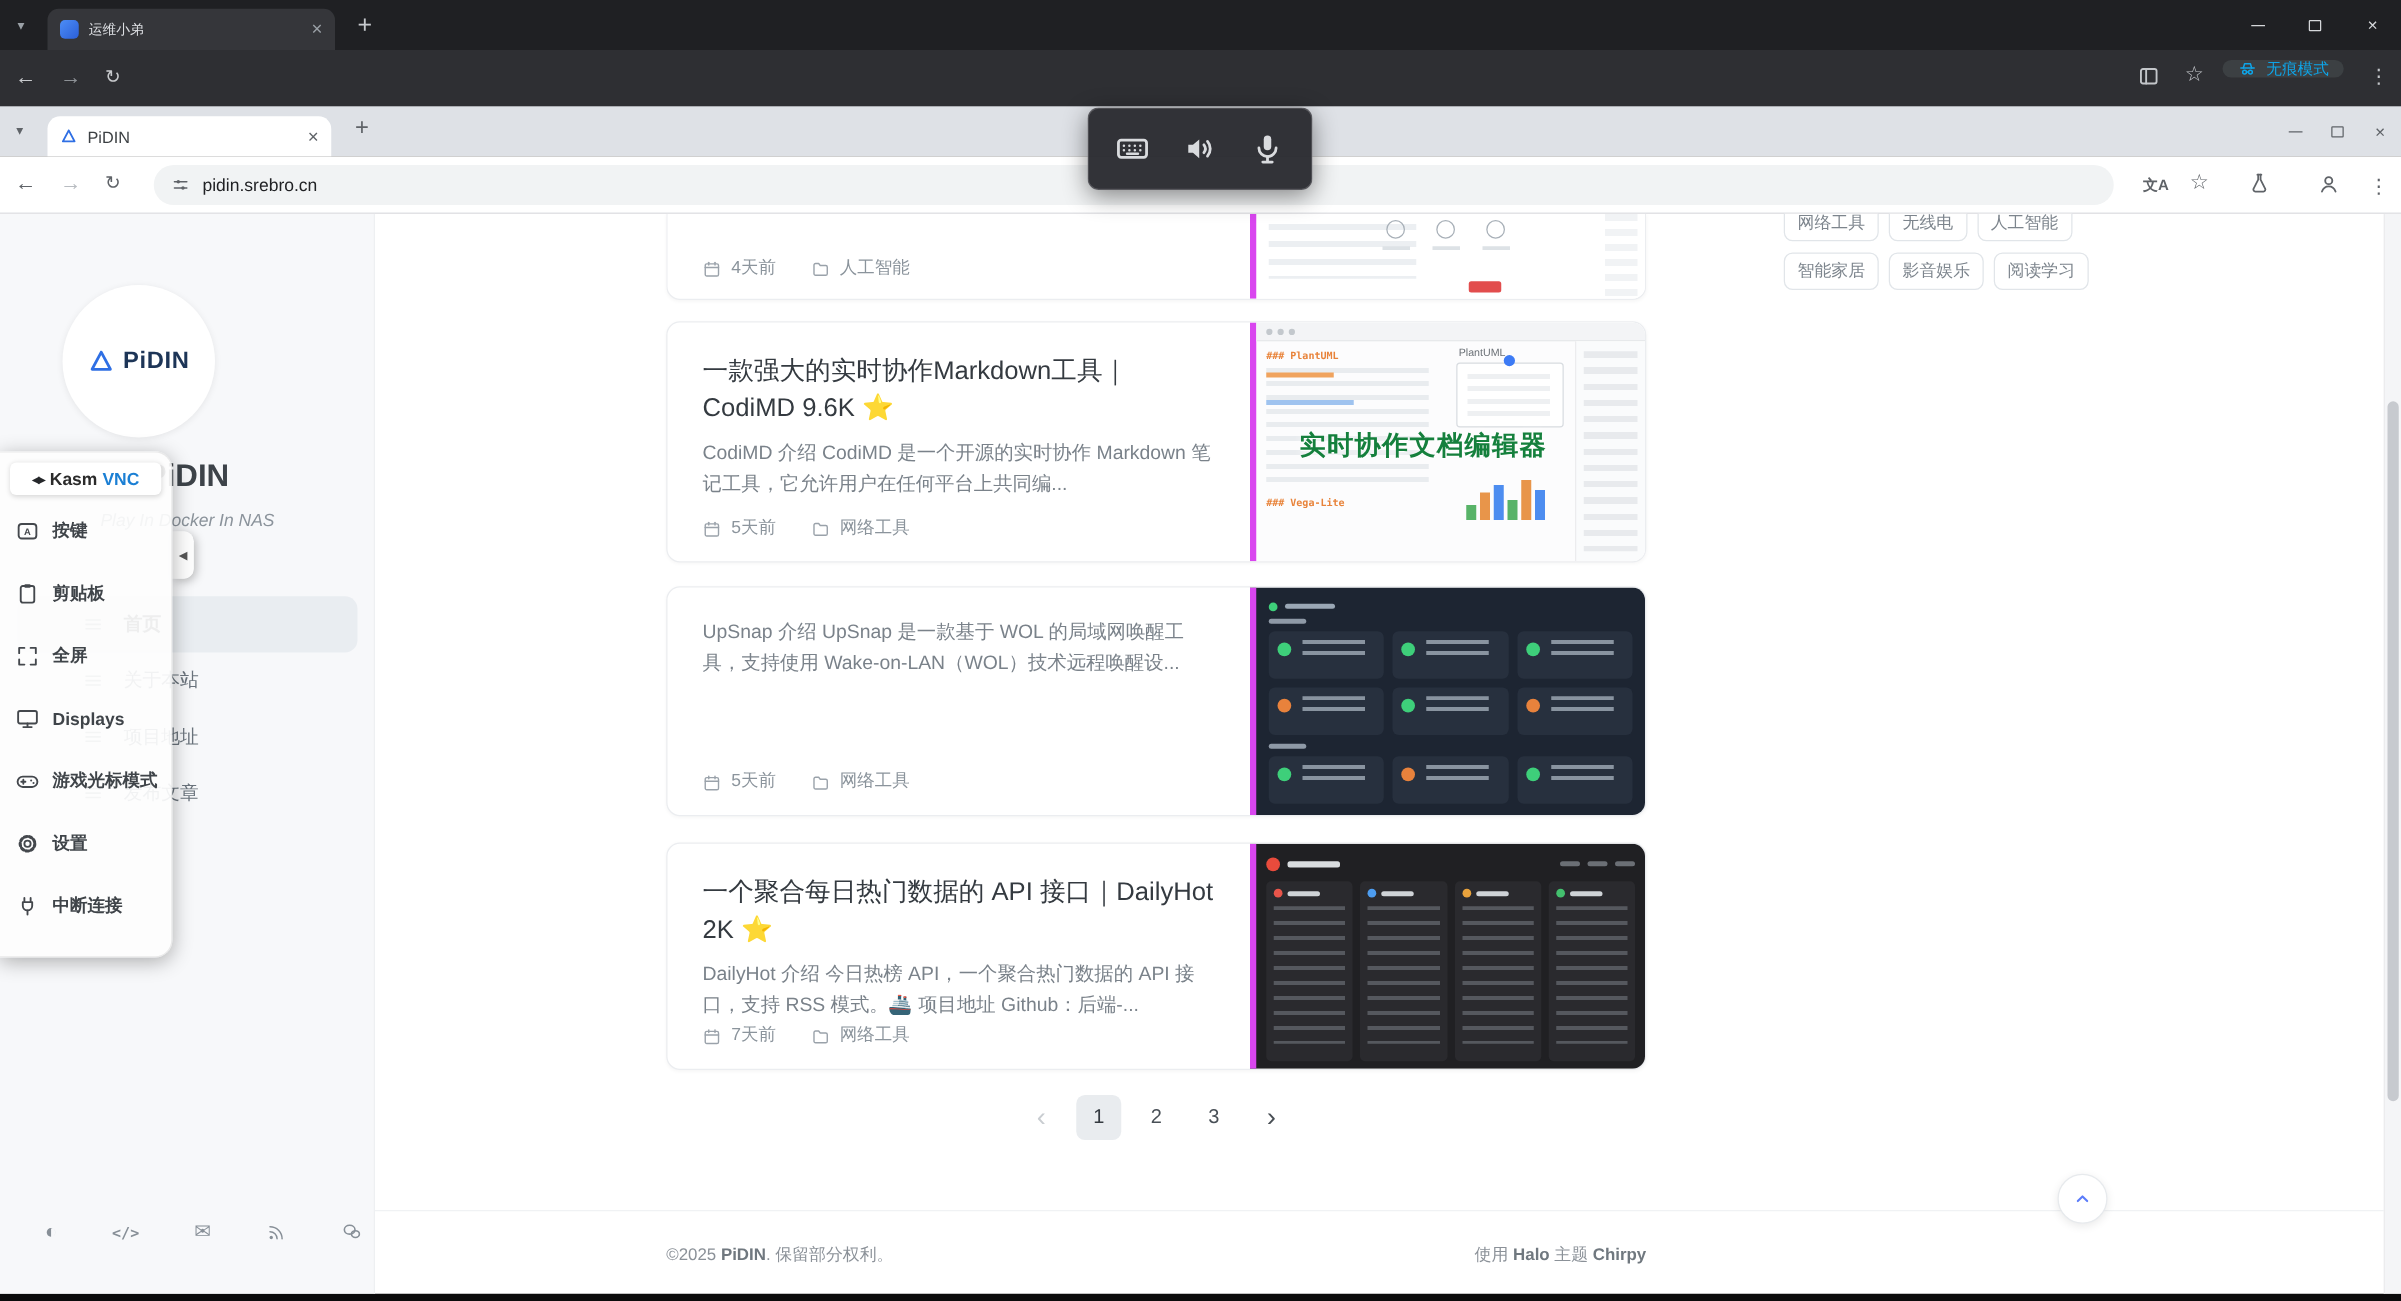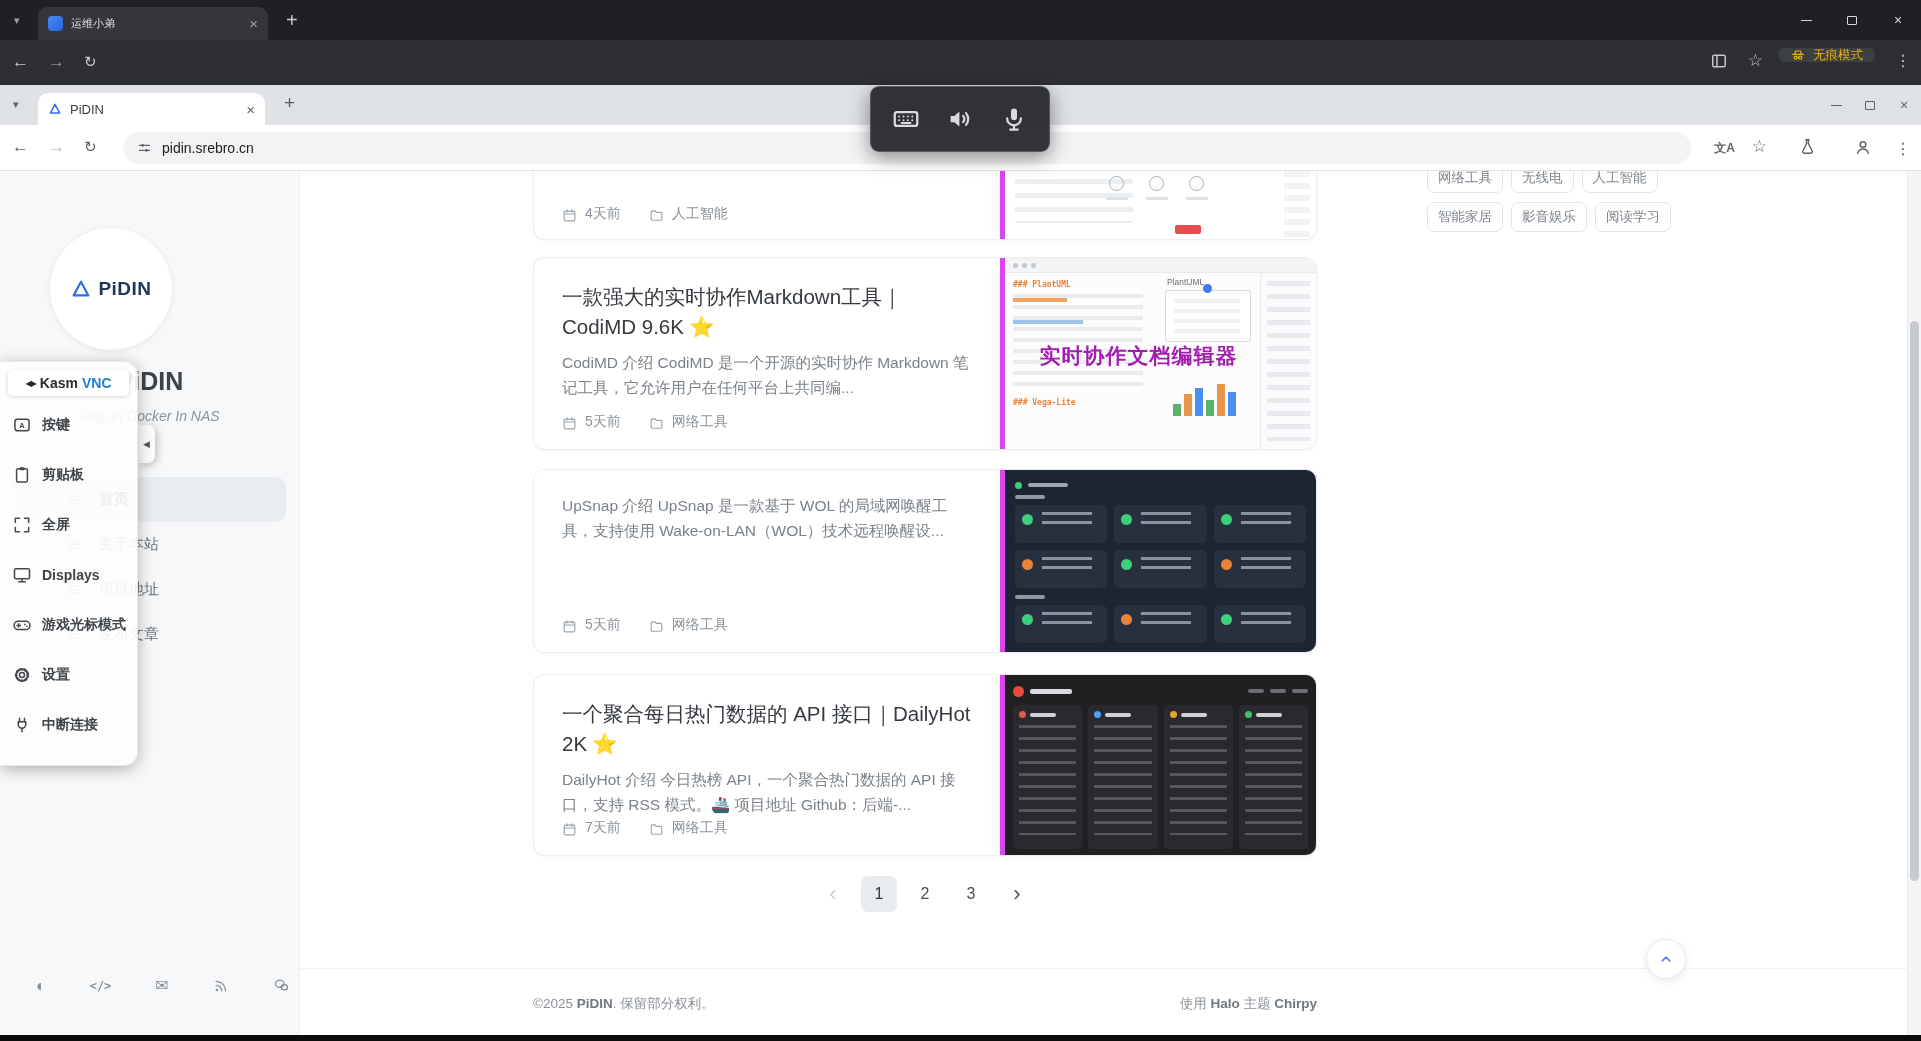--- a/index.html
+++ b/index.html
@@ -16,21 +16,21 @@
   .ot-close{color:#9aa0a6;font-size:15px;line-height:1}
   .ot-newtab{position:absolute;left:286px;top:6px;color:#c6c9cd;font-size:20px;line-height:28px}
   .win-controls{position:absolute;right:0;top:0;display:flex;height:40px}
   .win-controls .wc{width:46px;height:100%;display:flex;align-items:center;justify-content:center;color:#d5d7da;font-size:14px}
   .wc .sq{width:10px;height:9px;border:1.4px solid currentColor;border-radius:1px;display:block}
   .wc .mn{width:11px;height:0;border-bottom:1.6px solid currentColor;display:block}
   .outer-toolbar{position:absolute;left:0;top:40px;width:100%;height:45px;background:#2e2f33}
   .navgl{position:absolute;top:11px;font-size:17px;color:#c8cacd;line-height:22px}
   .outer-urlbar{position:absolute;left:123px;right:228px;top:6px;height:33px;border-radius:17px;background:#1f2124;display:flex;align-items:center;gap:10px;padding:0 14px;color:#dadce0;font-size:14px}
   .oi{position:absolute;top:11px;color:#c3c6ca}
-  .incog-badge{position:absolute;right:46px;top:8px;height:14px;border-radius:15px;background:#3c4043;color:#eab308;display:flex;align-items:center;gap:7px;padding:0 12px;font-size:12.5px}
+  .incog-badge{position:absolute;right:46px;top:8px;height:14px;border-radius:15px;background:#3c4043;color:#0ea5e9;display:flex;align-items:center;gap:7px;padding:0 12px;font-size:12.5px}
 
   
   .inner-tabstrip{position:absolute;left:0;top:85px;width:100%;height:40px;background:#dee1e6}
   .its-chevron{position:absolute;left:13px;top:13px;color:#5f6368;font-size:11px}
   .inner-tab{position:absolute;left:38px;top:8px;width:227px;height:32px;background:#fff;border-radius:10px 10px 0 0;display:flex;align-items:center;gap:8px;padding:0 10px}
   .it-title{color:#3c4043;font-size:13px;flex:1}
   .it-close{color:#5f6368;font-size:15px;line-height:1}
   .it-newtab{position:absolute;left:284px;top:7px;color:#5f6368;font-size:19px}
   .win-controls.light .wc{width:34px;color:#5f6368}
   .inner-toolbar{position:absolute;left:0;top:125px;width:100%;height:46px;background:#fff;border-bottom:1px solid #dfe1e5}
@@ -94,21 +94,21 @@
   .tc-chart{position:absolute;left:168px;top:120px;width:74px;height:38px;display:flex;align-items:flex-end;gap:3px}
   .tc-chart b{display:block;width:8px}
   .tc-chart b:nth-child(1){height:12px;background:#58b368}
   .tc-chart b:nth-child(2){height:22px;background:#e8954a}
   .tc-chart b:nth-child(3){height:28px;background:#4d8df0}
   .tc-chart b:nth-child(4){height:16px;background:#58b368}
   .tc-chart b:nth-child(5){height:32px;background:#e8954a}
   .tc-chart b:nth-child(6){height:24px;background:#4d8df0}
   .tc-filelist{position:absolute;right:0;top:15px;bottom:0;width:56px;background:#fafbfc;border-left:1px solid #ececee}
   .tc-filelist i{position:absolute;left:6px;right:6px;top:8px;bottom:8px;display:block;background:repeating-linear-gradient(#e8eaed 0 5px,transparent 5px 13px)}
-  .tc-overlay{position:absolute;left:0;right:44px;top:84px;text-align:center;font-size:21px;font-weight:700;letter-spacing:1px;color:#a21caf;text-shadow:0 1px 0 #fff,0 0 7px rgba(255,255,255,.95);white-space:nowrap}
+  .tc-overlay{position:absolute;left:0;right:44px;top:84px;text-align:center;font-size:21px;font-weight:700;letter-spacing:1px;color:#15803d;text-shadow:0 1px 0 #fff,0 0 7px rgba(255,255,255,.95);white-space:nowrap}
 
   
   .thumb-upsnap{background:#1d2532;padding:10px}
   .tu-head{display:flex;align-items:center;gap:6px;height:10px;margin-bottom:4px}
   .tu-head b{display:block;width:40px;height:4px;border-radius:2px;background:#9aa7b5}
   .tu-head i{display:block;width:7px;height:7px;border-radius:50%;background:#3ecf7a}
   .tu-label{width:30px;height:4px;background:#8e99a6;border-radius:2px;margin:5px 0 6px}
   .tu-row{display:flex;gap:7px;margin-bottom:7px}
   .tu-card{width:93px;height:38px;background:#27303e;border-radius:5px;position:relative;padding:7px 6px 0 27px}
   .tu-card::before{content:"";position:absolute;left:7px;top:9px;width:11px;height:11px;border-radius:50%;background:#3ecf7a}

